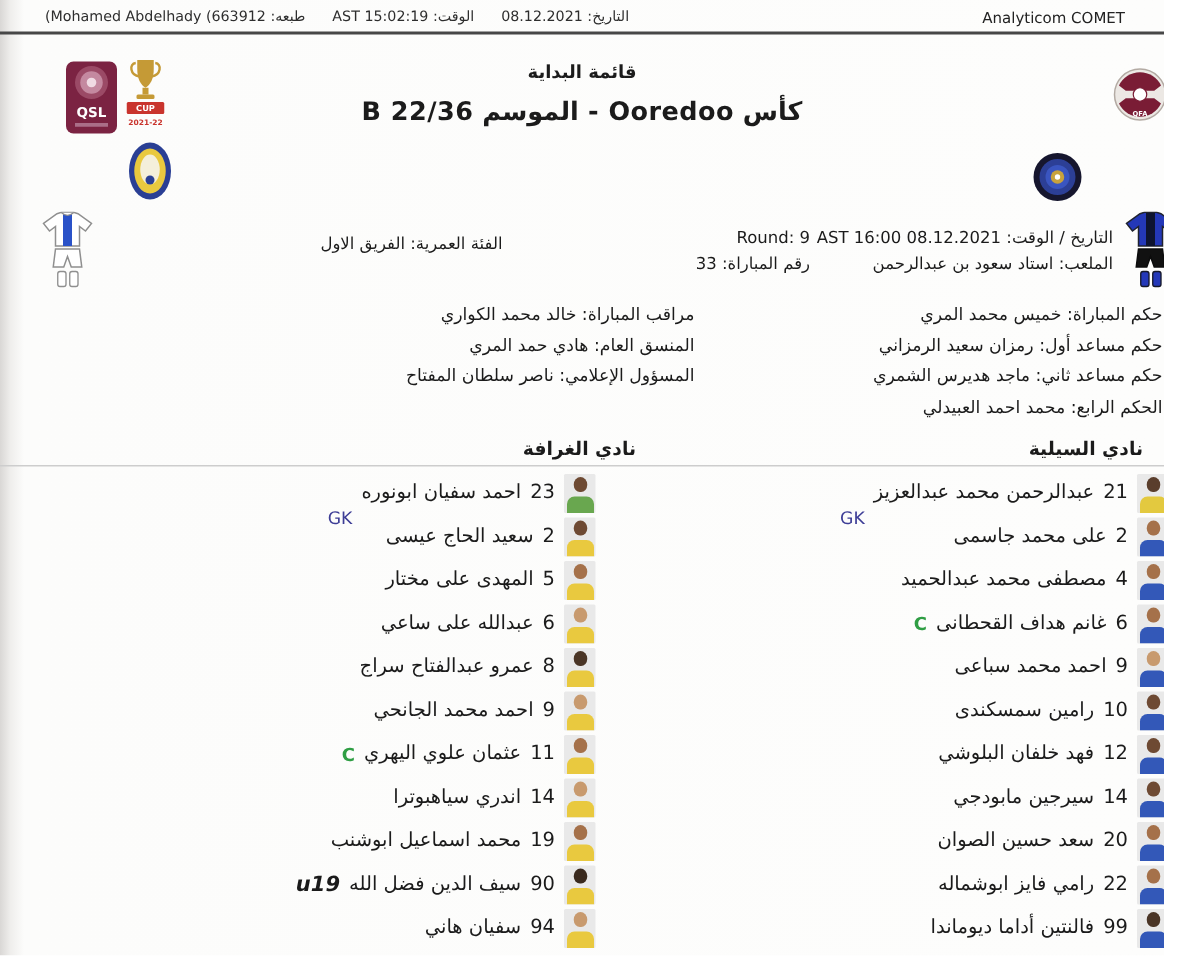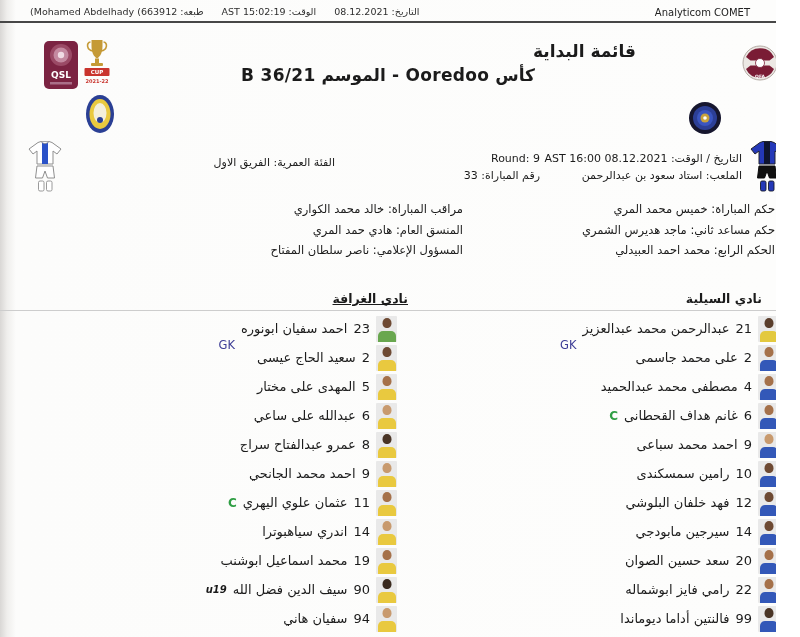--- a/index.html
+++ b/index.html
@@ -7,49 +7,49 @@
     position:relative;width:776px;height:637px;overflow:hidden;
     font-family:"DejaVu Sans","Liberation Sans",sans-serif;color:#1b1b1b;
     background:linear-gradient(90deg,#d9d7d5 0px,#efeeec 7px,#fcfcfb 16px,#fdfdfc 100%);
   }
   .abs{position:absolute;}
   
   .topbar-left{top:6px;left:30px;display:flex;gap:18px;font-size:9.5px;color:#2e2e2e;white-space:nowrap;}
   .topbar-right{top:7px;right:26px;font-size:10px;color:#222;margin-left:36px;}
   .topbar-rule{top:21px;left:0;width:800px;height:2px;background:#474747;}
   
-  .doc-title{top:41px;left:140px;right:140px;text-align:right;font-size:17px;font-weight:bold;direction:rtl;}
+  .doc-title{top:41px;left:140px;right:140px;text-align:center;font-size:12px;font-weight:bold;direction:rtl;}
   .doc-competition{top:65px;left:100px;right:100px;text-align:center;font-size:17px;font-weight:bold;direction:rtl;letter-spacing:.3px;}
   .doc-fixture{top:104px;left:140px;right:140px;text-align:center;font-size:13.5px;font-weight:bold;direction:rtl;}
   
   .age{top:156px;left:175px;width:160px;font-size:11px;text-align:right;direction:rtl;white-space:nowrap;}
   .round-block{top:150px;left:410px;width:130px;text-align:right;direction:rtl;font-size:11px;line-height:17px;white-space:nowrap;}
   .venue-block{top:150px;left:532px;width:210px;text-align:right;direction:rtl;font-size:11px;line-height:17px;white-space:nowrap;}
   
   .officials{font-size:11.5px;line-height:20.5px;text-align:right;direction:rtl;white-space:nowrap;}
   .officials-left{top:199px;left:158px;width:305px;}
   .officials-right{top:199px;left:498px;width:277px;}
   
   .team-h{top:291px;font-size:12.5px;font-weight:bold;text-align:right;direction:rtl;white-space:nowrap;}
-  .team-h-left{left:248px;width:160px;text-decoration:underline;}
+  .team-h-left{left:264px;width:160px;}
   .team-h-right{left:600px;width:162px;}
   .header-rule{top:310px;left:0;width:800px;height:1px;background:#cdcdcd;}
   .col{top:314px;width:247px;}
   .col-left{left:150px;}
   .col-right{left:532px;}
   .player-row{height:29px;display:flex;align-items:center;direction:rtl;gap:6px;font-size:13px;white-space:nowrap;}
   .pnum,.pname{color:#1b1b1b;}
   .photo{width:21px;height:26px;background:#e9e9e9;position:relative;flex:0 0 auto;border-radius:1px;overflow:hidden;}
   .photo .head{position:absolute;top:2px;left:50%;transform:translateX(-50%);width:9px;height:10px;border-radius:50% 50% 46% 46%;background:#b98a63;}
   .photo .shirt{position:absolute;bottom:0;left:50%;transform:translateX(-50%);width:18px;height:11px;border-radius:5px 5px 0 0;background:#e9c93f;}
   .role{font-size:11.5px;}
   .role:empty{display:none;}
   .role-gk{color:#3d3d96;margin-top:32px;}
   .role-c{color:#2f9e44;font-weight:bold;font-size:12px;}
-  .role-u19{color:#1a1a1a;font-weight:bold;font-style:italic;font-size:10px;}
+  .role-u19{color:#1a1a1a;font-weight:bold;font-style:italic;font-size:14px;}
   svg{display:block;}
 </style>
 </head>
 <body>
 
 <div class="page">
 
   <div class="abs topbar-left" dir="ltr">
     <span>(Mohamed Abdelhady (663912 :طبعه</span>
     <span>AST 15:02:19 :الوقت</span>
@@ -102,21 +102,21 @@
     <svg width="34" height="36" viewBox="0 0 34 36">
       <circle cx="17" cy="18" r="16" fill="#16162e"></circle>
       <circle cx="17" cy="18" r="12" fill="#2c3f96"></circle>
       <circle cx="17" cy="18" r="8" fill="#3a55c0"></circle>
       <circle cx="17" cy="18" r="4.5" fill="#c8a23c"></circle>
       <circle cx="17" cy="18" r="1.8" fill="#ffffff"></circle>
     </svg>
   </div>
 
   <div class="abs doc-title">قائمة البداية</div>
-  <div class="abs doc-competition">كأس Ooredoo - الموسم B 36/21</div>
+  <div class="abs doc-competition">كأس Ooredoo - الموسم B 22/36</div>
 
   <div class="abs" style="left:28px;top:141px;">
     <svg width="34" height="52" viewBox="0 0 34 52">
       <path d="M10,1.5 L13,0.5 h8 L24,1.5 L33,8 L29,13 L25,10 V23 H9 V10 L5,13 L1,8 Z" stroke="#8f8f8f" stroke-width="1" fill="#ffffff"></path>
       <rect x="14" y="1" width="6" height="22" fill="#2a52c8"></rect>
       <path d="M13,0.8 q4,3.5 8,0" fill="#ffffff" stroke="#8f8f8f" stroke-width="0.8"></path>
       <path d="M9,25 h16 l1.5,12 h-7 l-2.5,-7 -2.5,7 h-7 z" stroke="#8f8f8f" stroke-width="1" fill="#ffffff"></path>
       <rect x="10.5" y="40" width="5.5" height="10" rx="1.5" stroke="#8f8f8f" stroke-width="0.9" fill="#ffffff"></rect>
       <rect x="18.5" y="40" width="5.5" height="10" rx="1.5" stroke="#8f8f8f" stroke-width="0.9" fill="#ffffff"></rect>
     </svg>
@@ -146,20 +146,21 @@
       <div>مراقب المباراة: خالد محمد الكواري</div>
 
       <div>المنسق العام: هادي حمد المري</div>
 
       <div>المسؤول الإعلامي: ناصر سلطان المفتاح</div>
     </div>
   <div class="abs officials officials-right">
 
       <div>حكم المباراة: خميس محمد المري</div>
 
+      <div>حكم مساعد أول: رمزان سعيد الرمزاني</div>
 
       <div>حكم مساعد ثاني: ماجد هديرس الشمري</div>
 
       <div>الحكم الرابع: محمد احمد العبيدلي</div>
     </div>
 
   <div class="abs team-h team-h-left">نادي الغرافة</div>
   <div class="abs team-h team-h-right">نادي السيلية</div>
   <div class="abs header-rule"></div>
 

